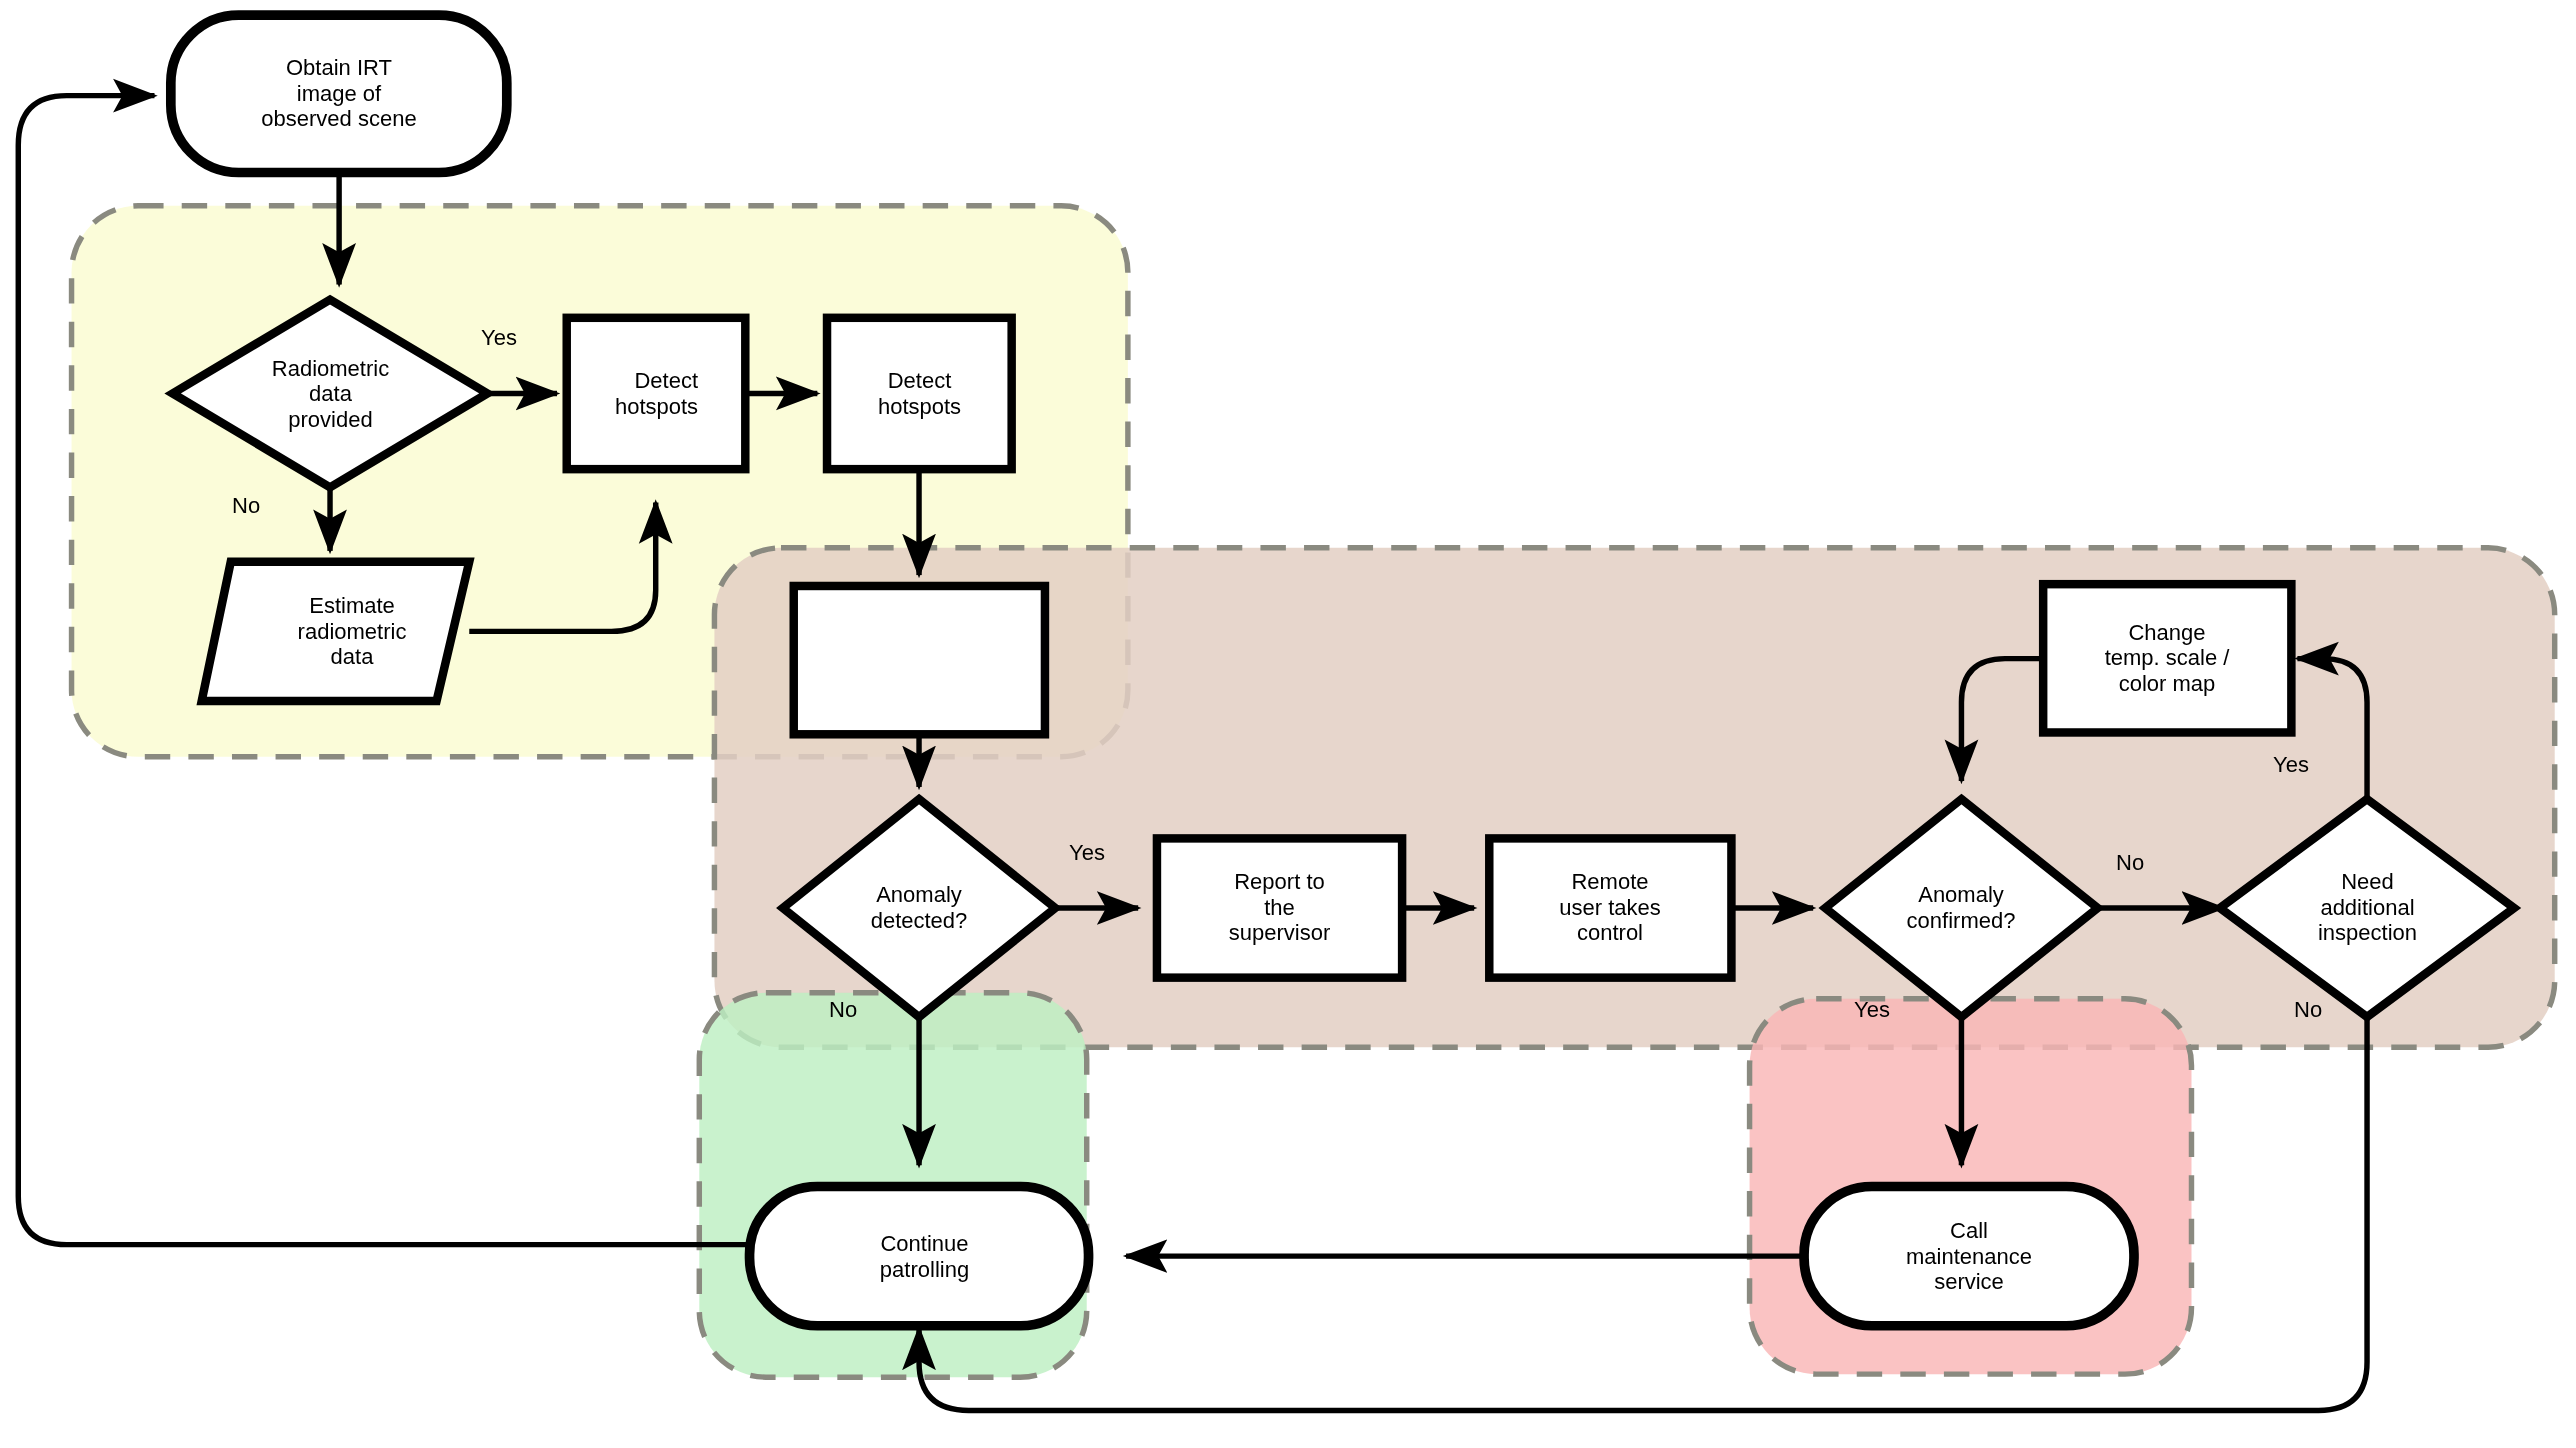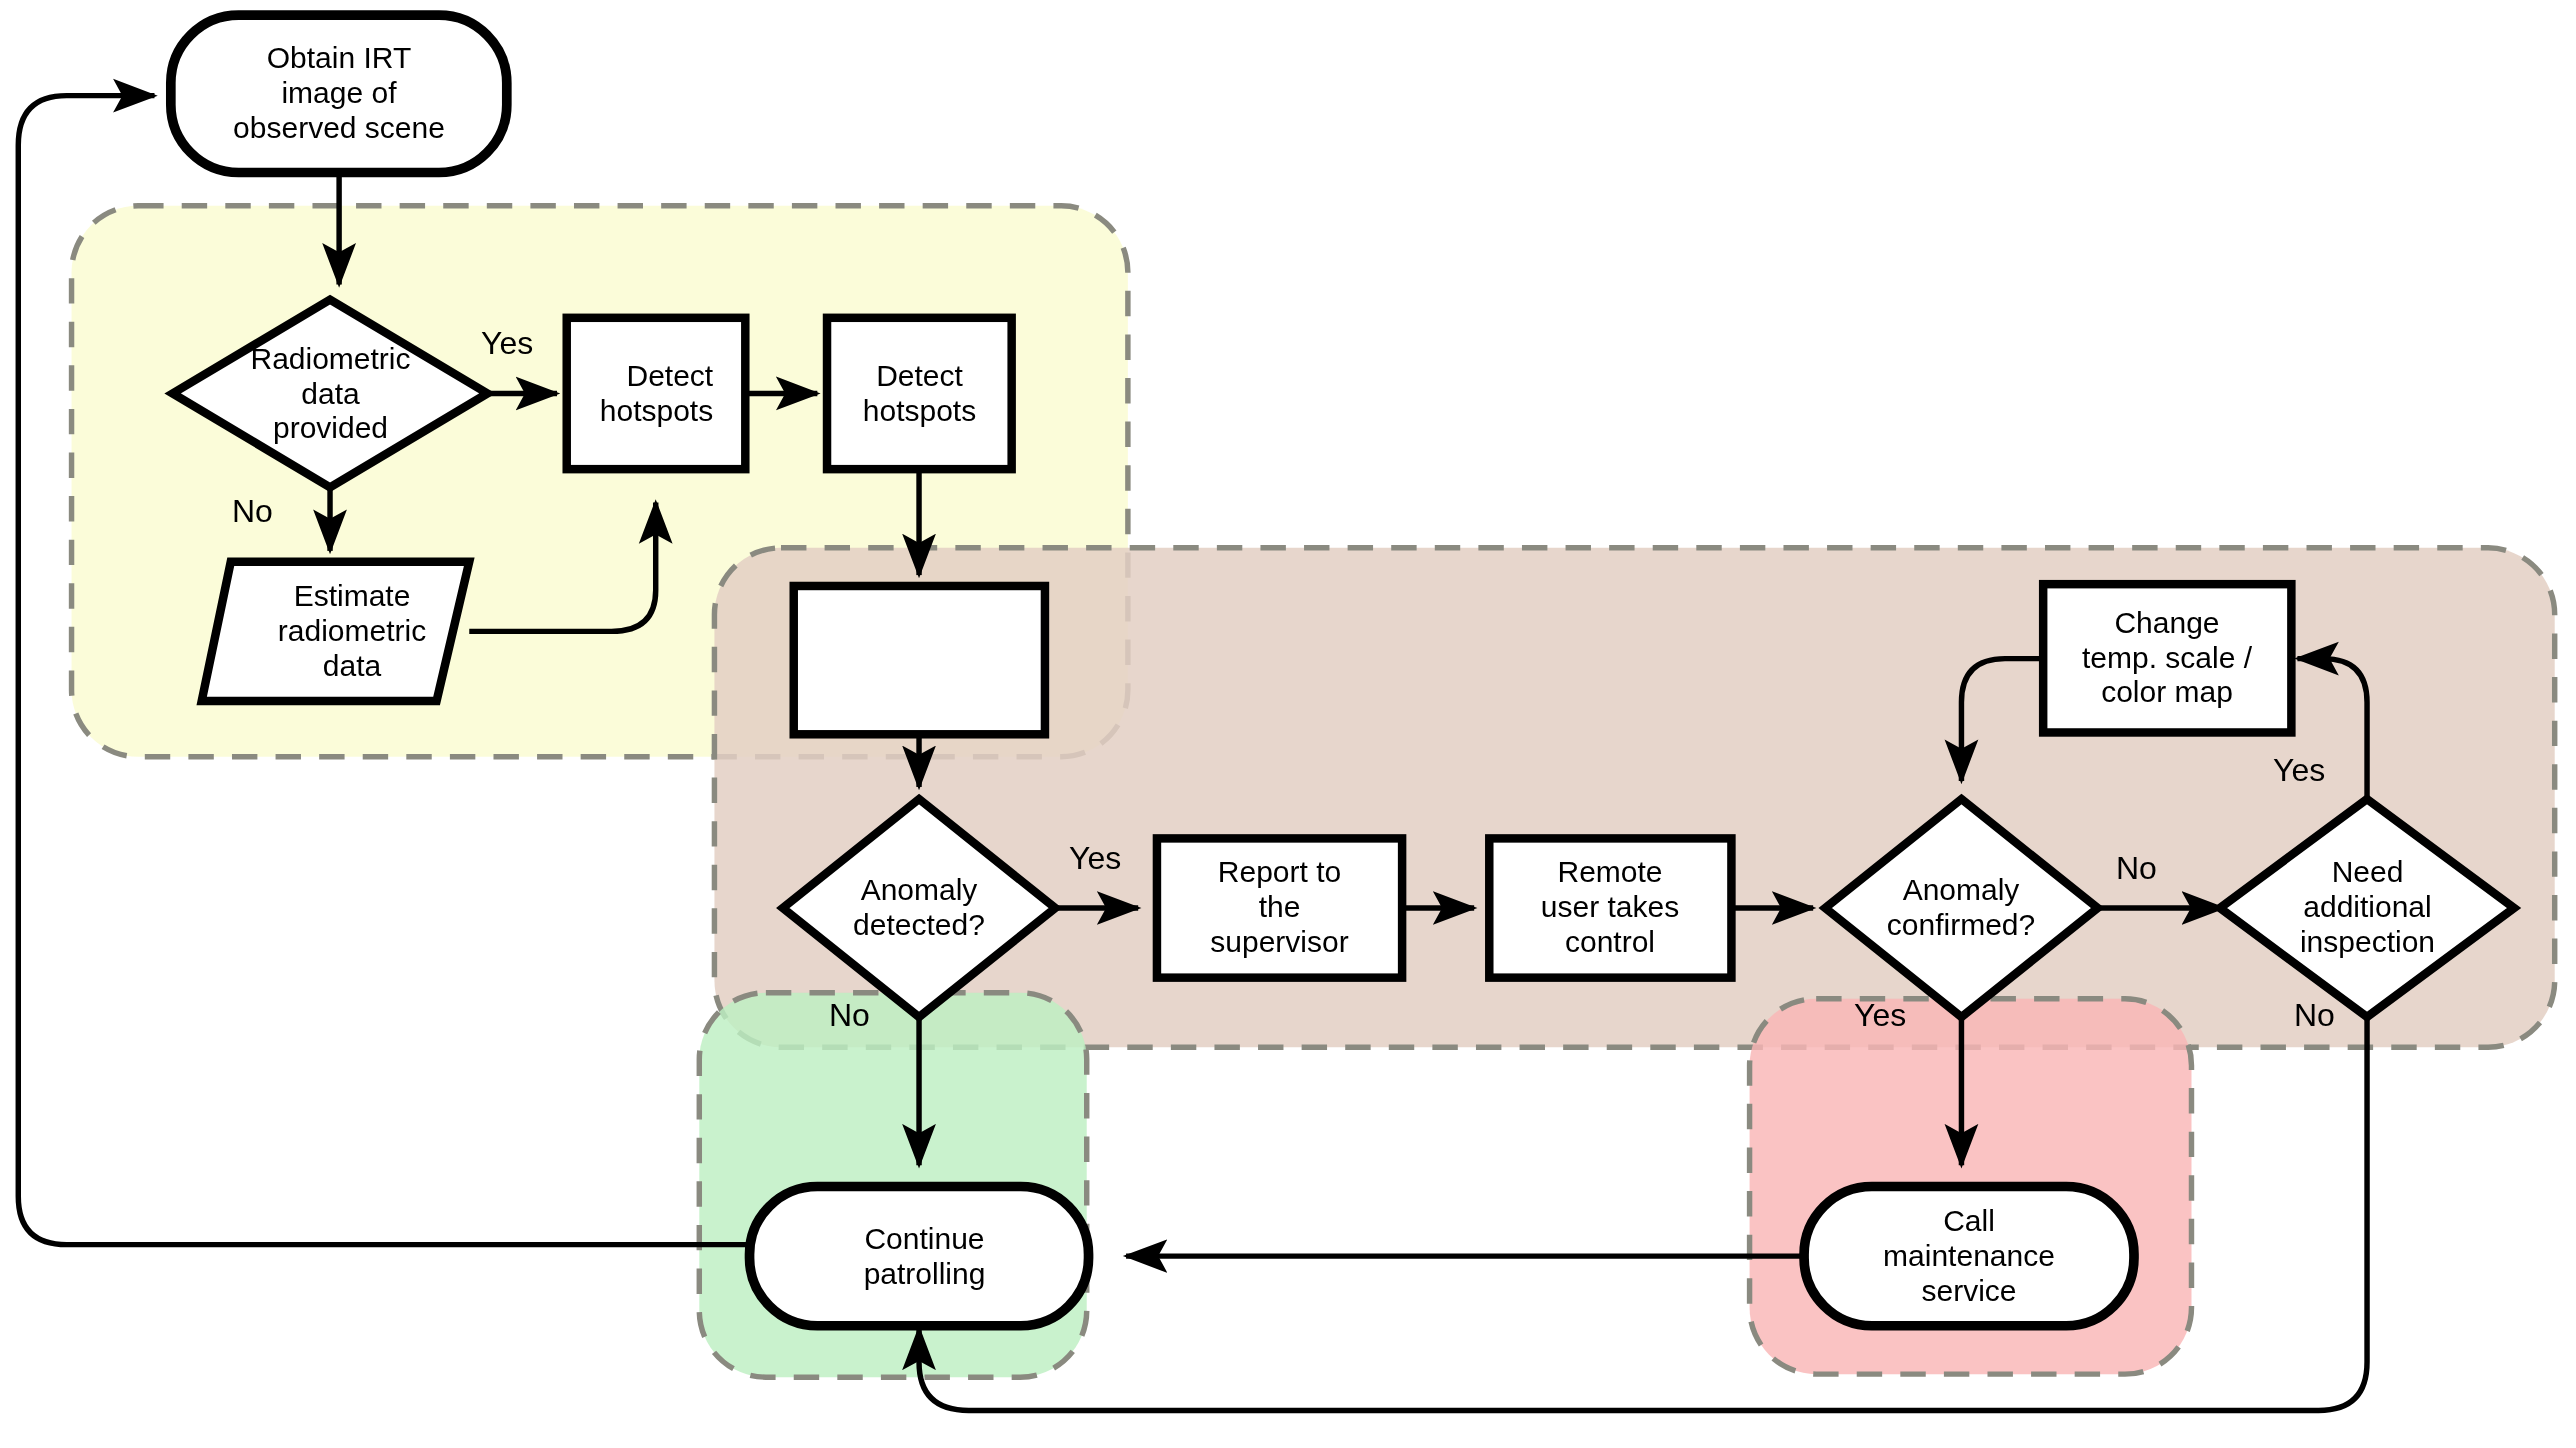--- a/index.html
+++ b/index.html
@@ -1,25 +1,25 @@
 <!DOCTYPE html>
 <html style="font-size:9.7px"><head>
 <meta charset="utf-8">
 <style>
   html,body{margin:0;padding:0;background:#ffffff;}
   #stage{position:relative;width:2576px;height:1448px;background:#fff;
          font-family:"Liberation Sans", sans-serif;overflow:hidden;}
   svg#canvas{position:absolute;left:0;top:0;width:2576px;height:1448px;}
   .node-label{
       position:absolute;display:flex;align-items:center;justify-content:center;
-      text-align:center;line-height:1.16;color:#000;font-size:30px;
+      text-align:center;line-height:1.16;color:#000;font-size:22px;
       pointer-events:none;white-space:pre-line;
   }
   .edge-label{
-      position:absolute;color:#000;font-size:32px;line-height:1;
+      position:absolute;color:#000;font-size:22px;line-height:1;
       white-space:nowrap;
   }
 </style>
 </head>
 <body>
 
 <div id="stage">
 
   <svg id="canvas" viewBox="0 0 4255 2392">
     <defs>

